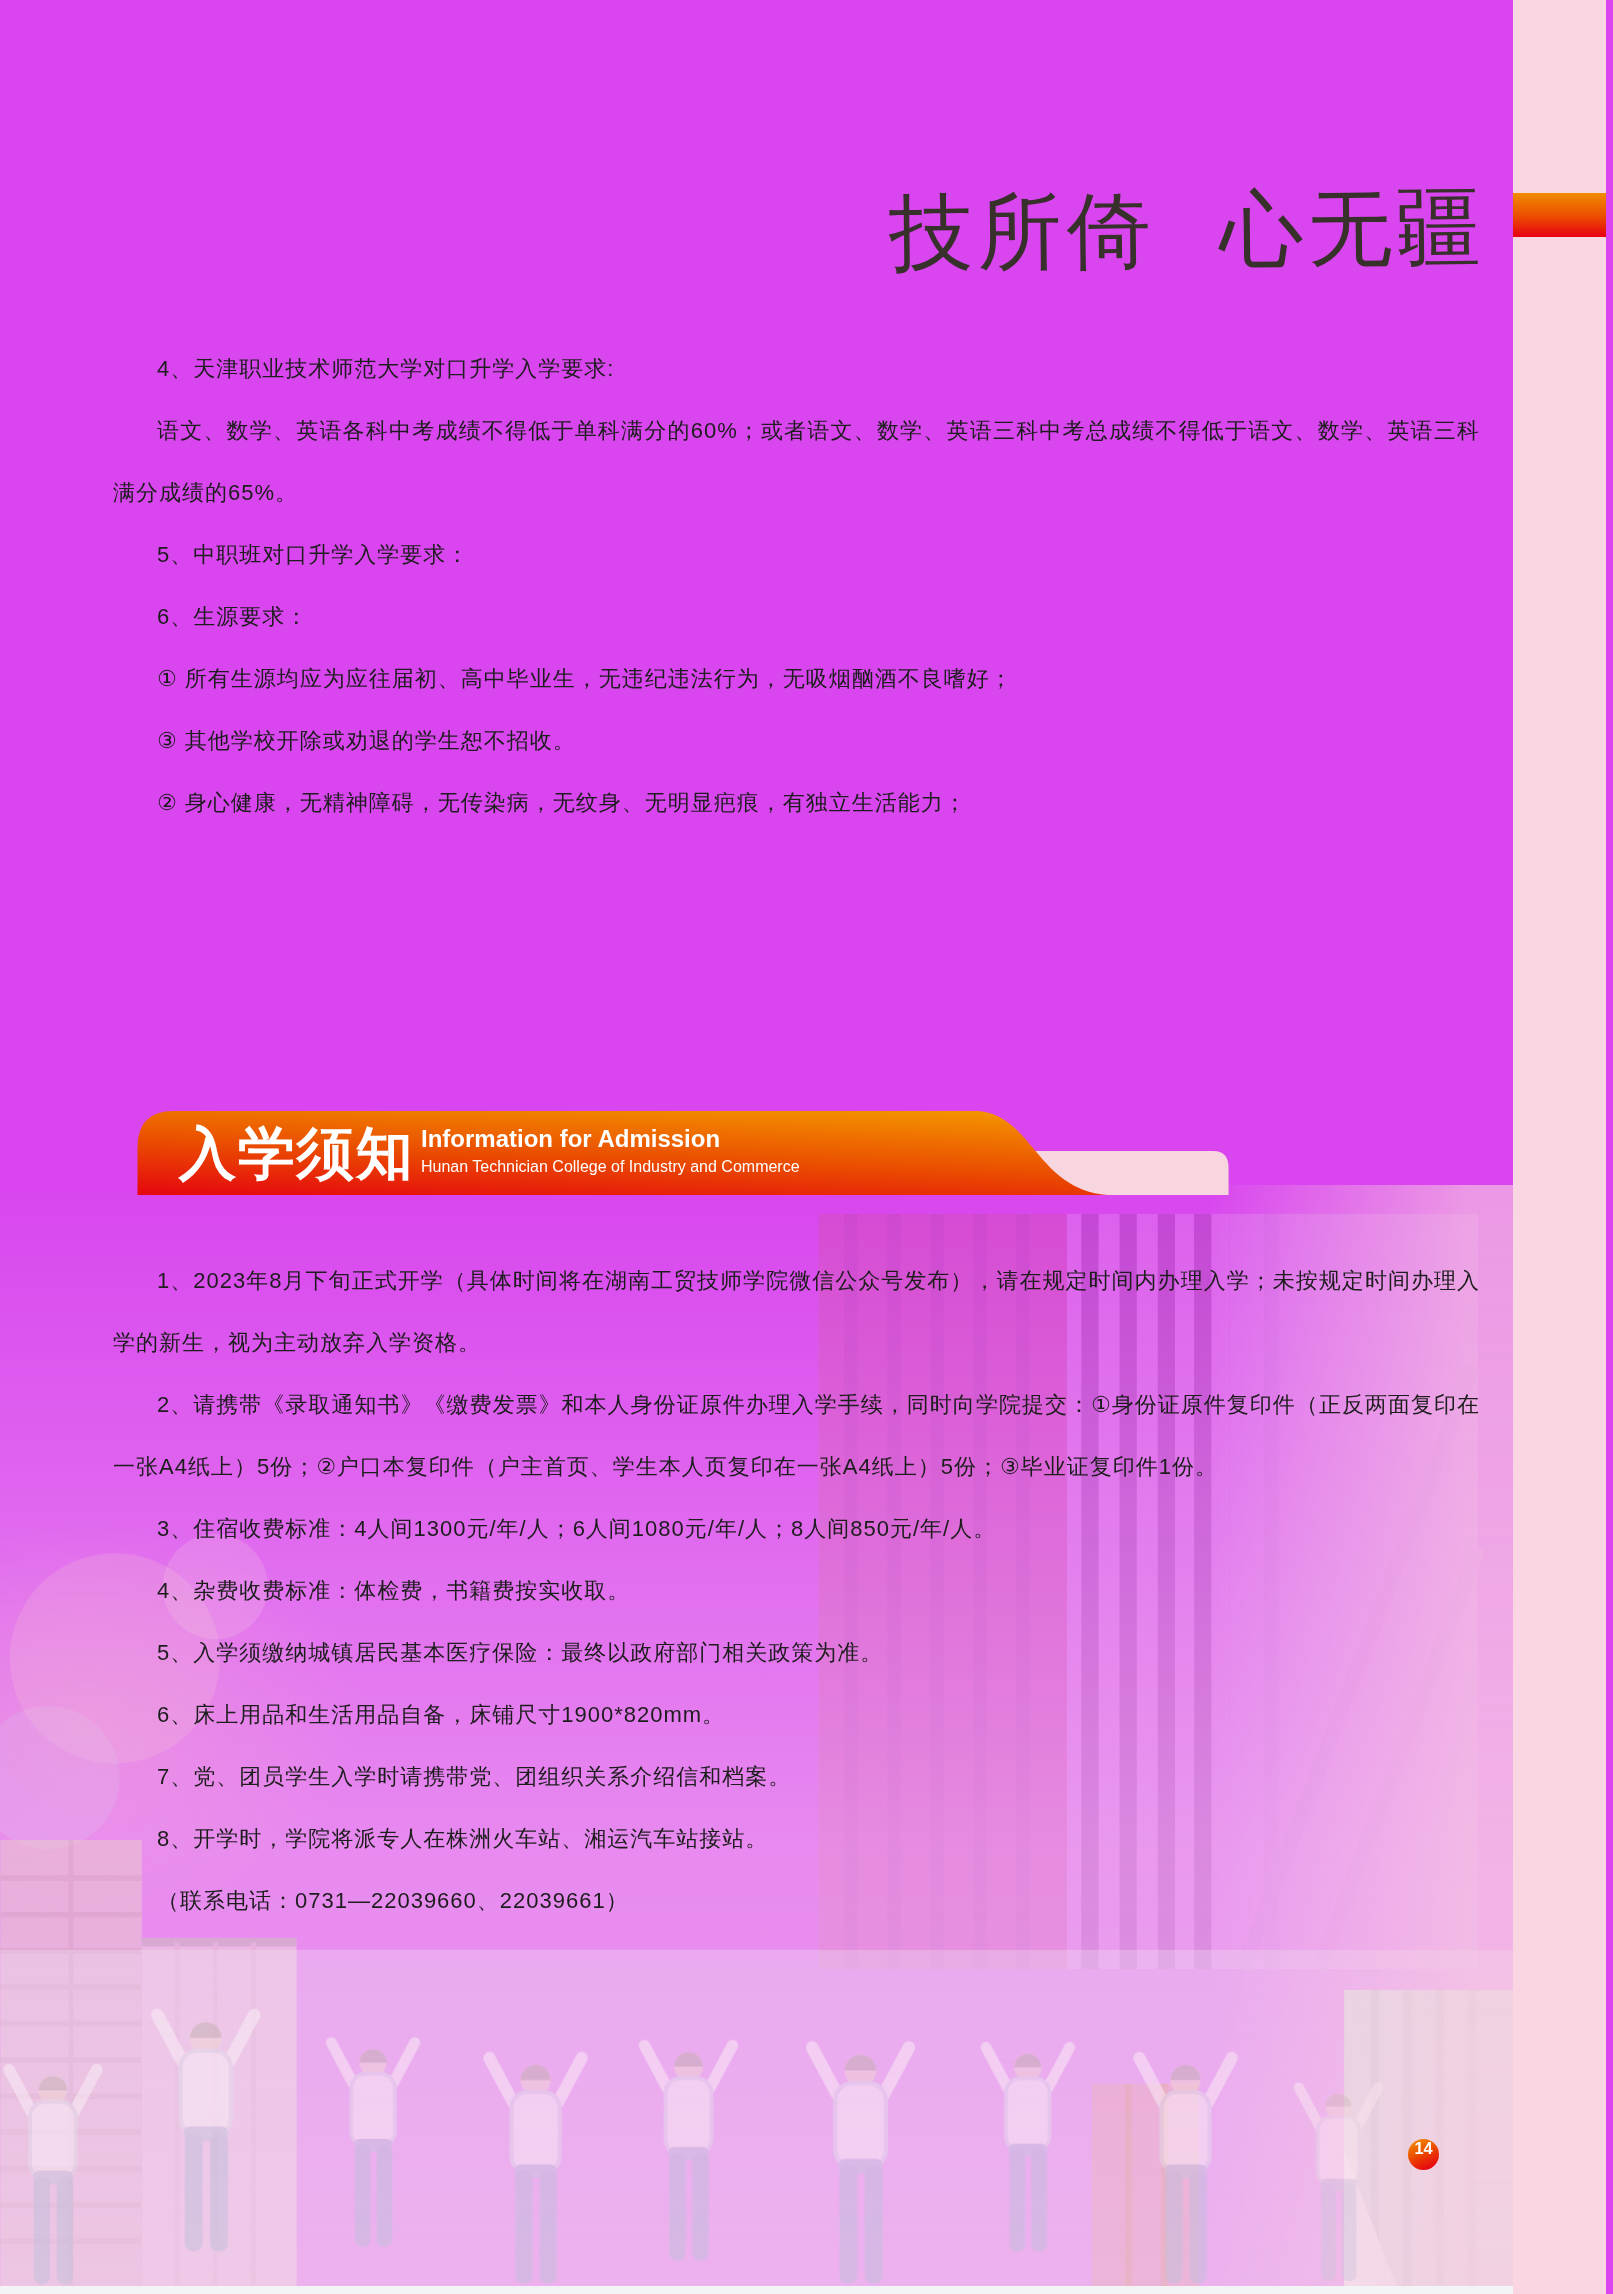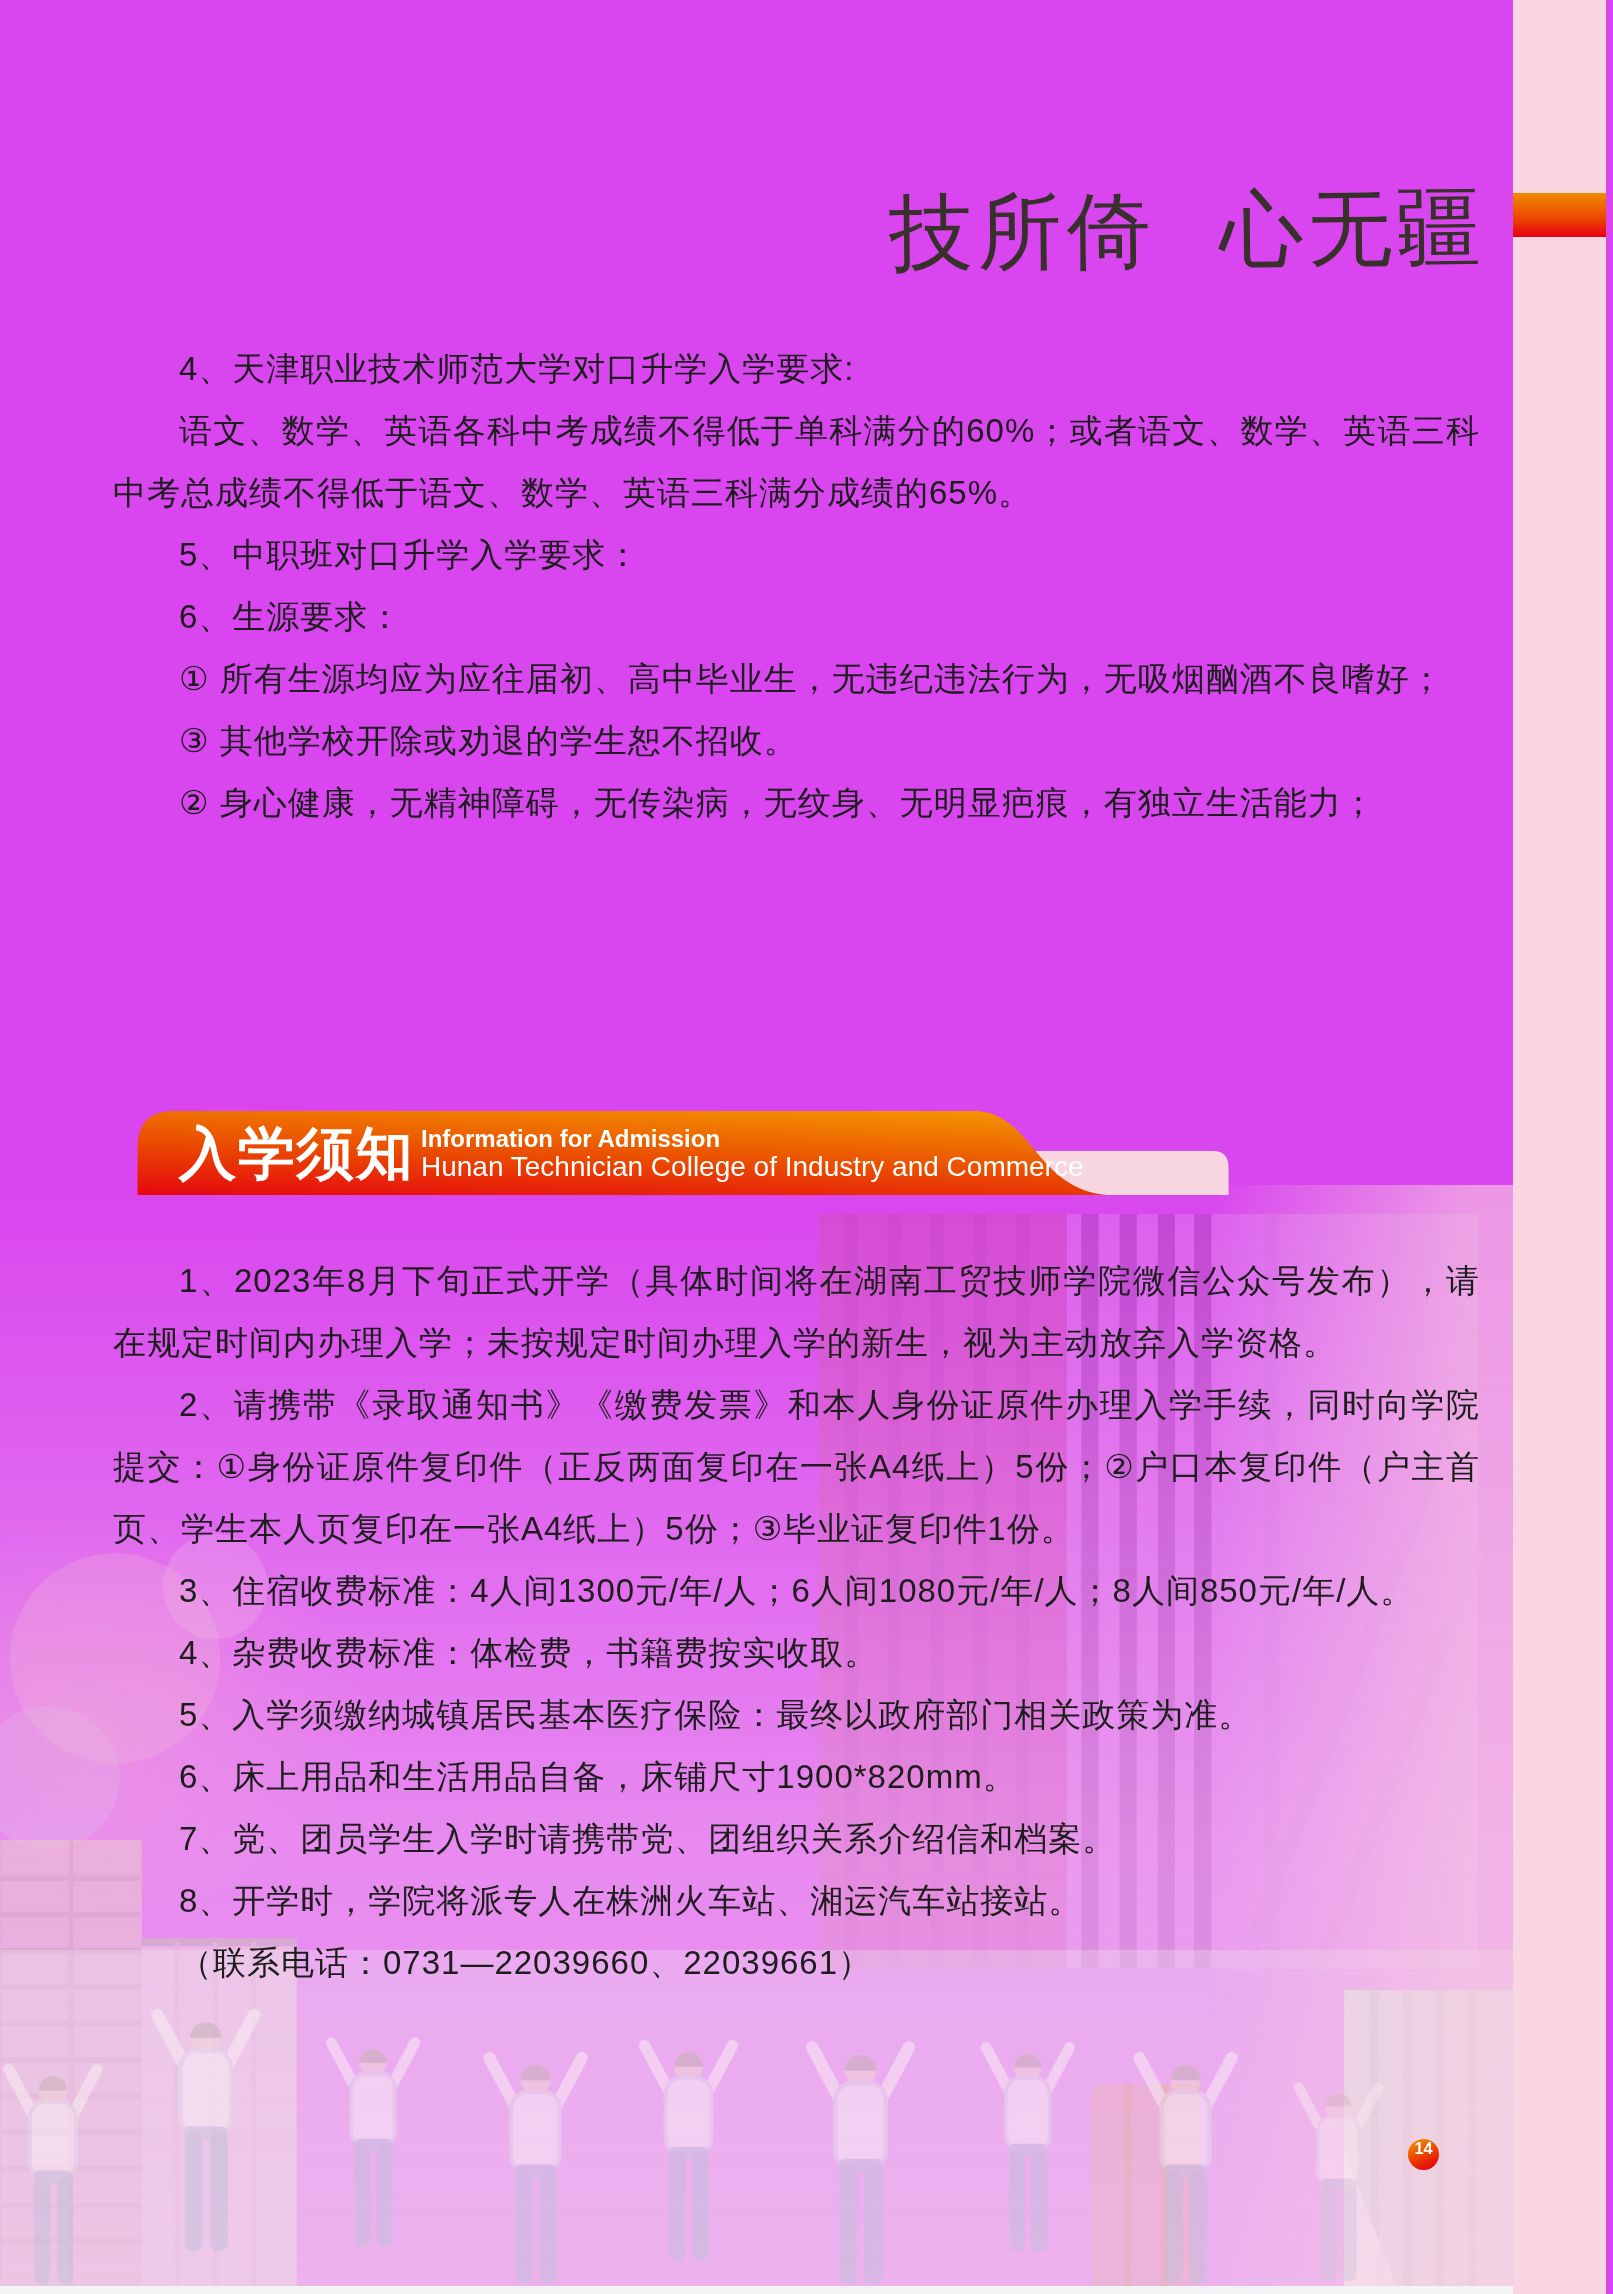--- a/index.html
+++ b/index.html
@@ -10,32 +10,32 @@
         background:
          radial-gradient(401px 287px at 86px 535px, rgba(244,180,205,.33), rgba(244,180,205,0) 70%),
          linear-gradient(to right, rgba(252,235,242,0) 80%, rgba(248,206,223,.6) 97%),
          linear-gradient(180deg, rgba(253,244,248,0) 0%, rgba(252,233,241,.42) 60%, rgba(250,226,236,.55) 100%);}
   .sideband{position:absolute;left:1513px;top:0;width:93px;height:2294px;background:#f9d6e2;}
   .sideband-accent{position:absolute;left:1513px;top:193px;width:93px;height:44px;
         background:linear-gradient(180deg,#f18c00 0%,#ec4a00 55%,#e60012 100%);}
   .calligraphy{position:absolute;left:889px;top:180px;font-family:"DejaVu Serif","Liberation Serif",serif;
         font-size:84px;line-height:1.2;color:#37302b;letter-spacing:4.8px;word-spacing:32.5px;
         transform:rotate(-0.6deg);white-space:nowrap;}
-  .textblock{position:absolute;left:113px;width:1367px;font-size:33px;line-height:62px;
+  .textblock{position:absolute;left:113px;width:1367px;font-size:22px;line-height:62px;
         color:#1d1d1d;text-align:justify;letter-spacing:1px;}
   .textblock .para{margin:0;text-indent:2em;}
   .requirements{top:338px;}
   .admission{top:1250px;}
   .banner{position:absolute;left:137px;top:1111px;width:1094px;height:84px;}
   .banner svg{position:absolute;left:0;top:0;}
   .banner-title{position:absolute;left:42px;top:7.6px;font-family:"Liberation Serif","DejaVu Serif",serif;
         font-weight:700;font-size:57px;line-height:69px;color:#ffffff;letter-spacing:1.9px;white-space:nowrap;}
   .banner-sub{position:absolute;left:284px;top:14.3px;color:#ffffff;}
   .banner-sub-en{font-size:24px;font-weight:700;line-height:28px;white-space:nowrap;}
-  .banner-sub-org{font-size:28px;font-weight:400;line-height:27px;white-space:nowrap;}
+  .banner-sub-org{font-size:16px;font-weight:400;line-height:27px;white-space:nowrap;}
   .page-badge{position:absolute;left:1408px;top:2139px;width:31px;height:31px;border-radius:50%;
         background:linear-gradient(155deg,#f29000 5%,#ea3a00 55%,#e60012 90%);
         display:flex;align-items:flex-start;justify-content:center;}
   .page-badge span{color:#ffffff;font-size:16.3px;font-weight:700;}
   .bottom-strip{position:absolute;left:0;top:2286px;width:1513px;height:7.6px;background:#f3f4f5;}
 </style>
 </head>
 <body>
 
 <div class="page">

